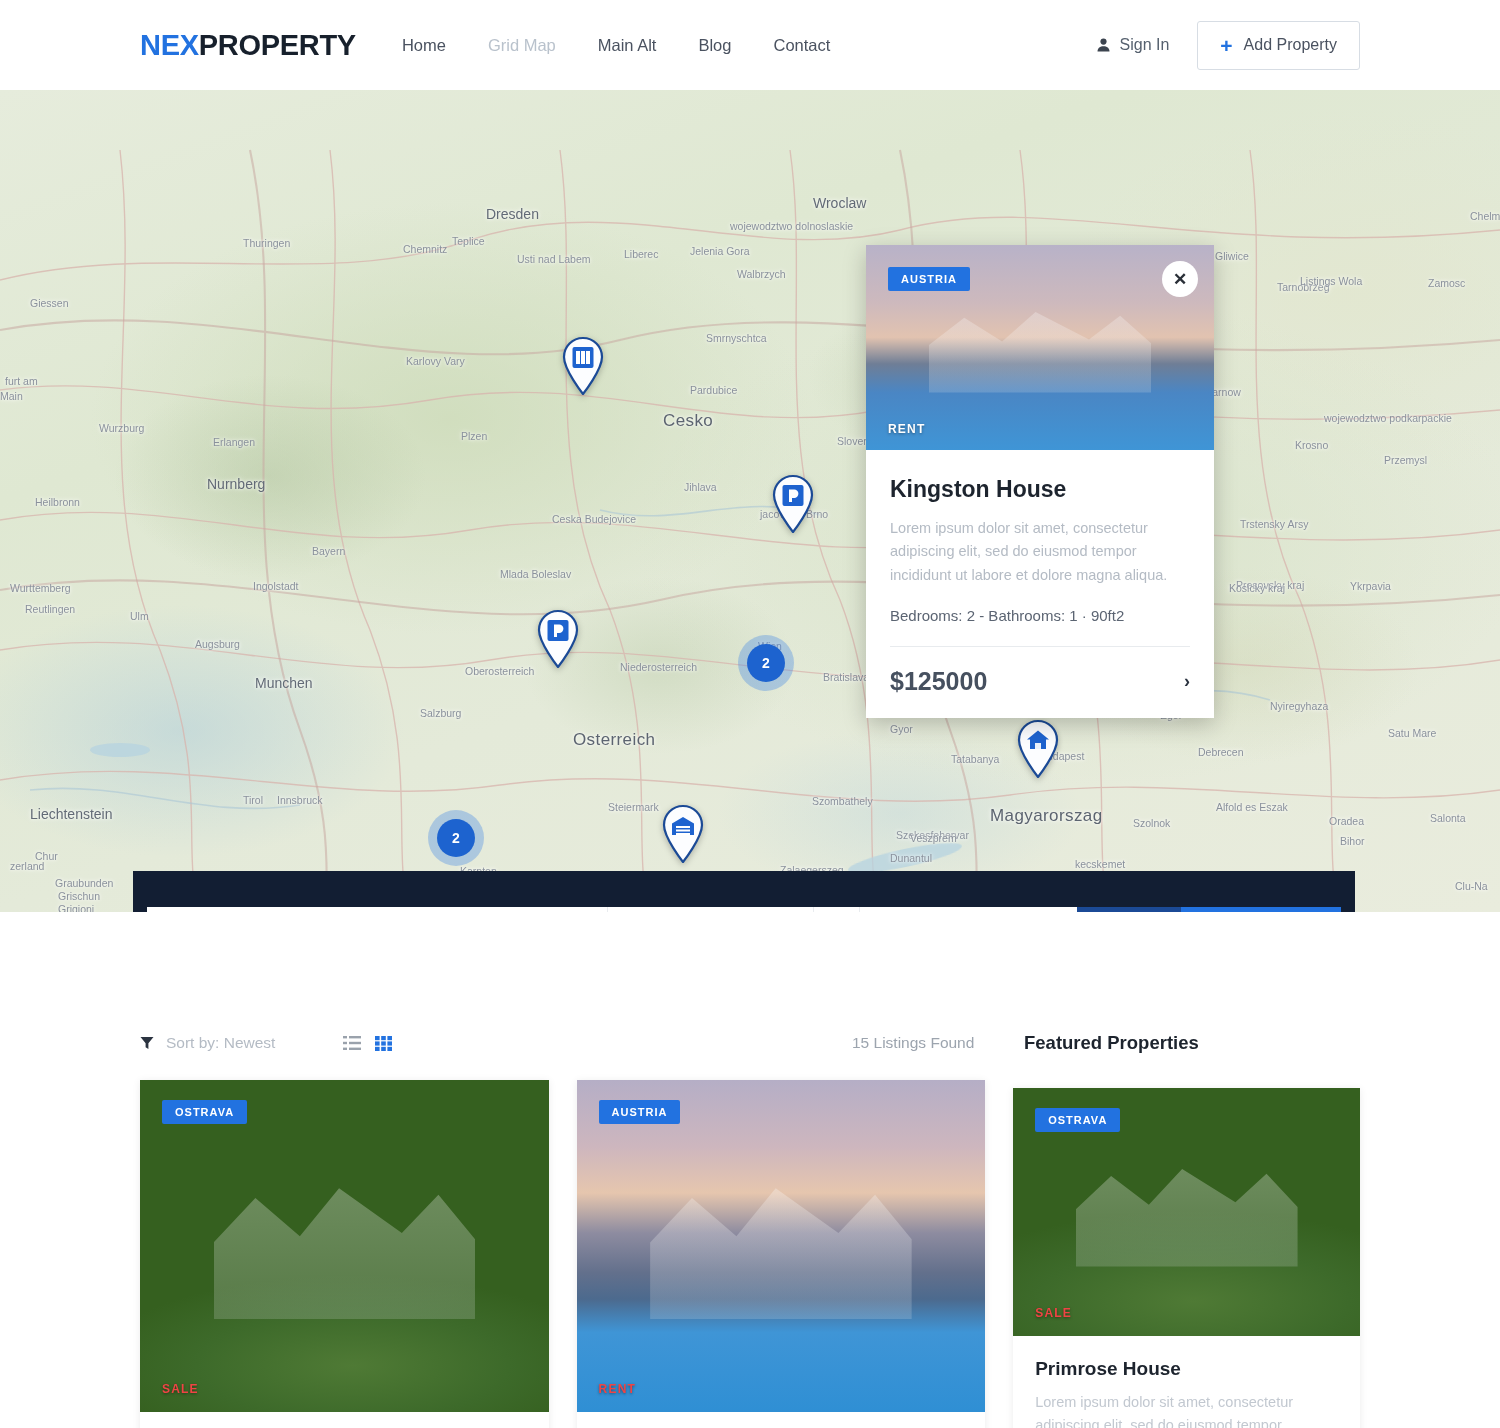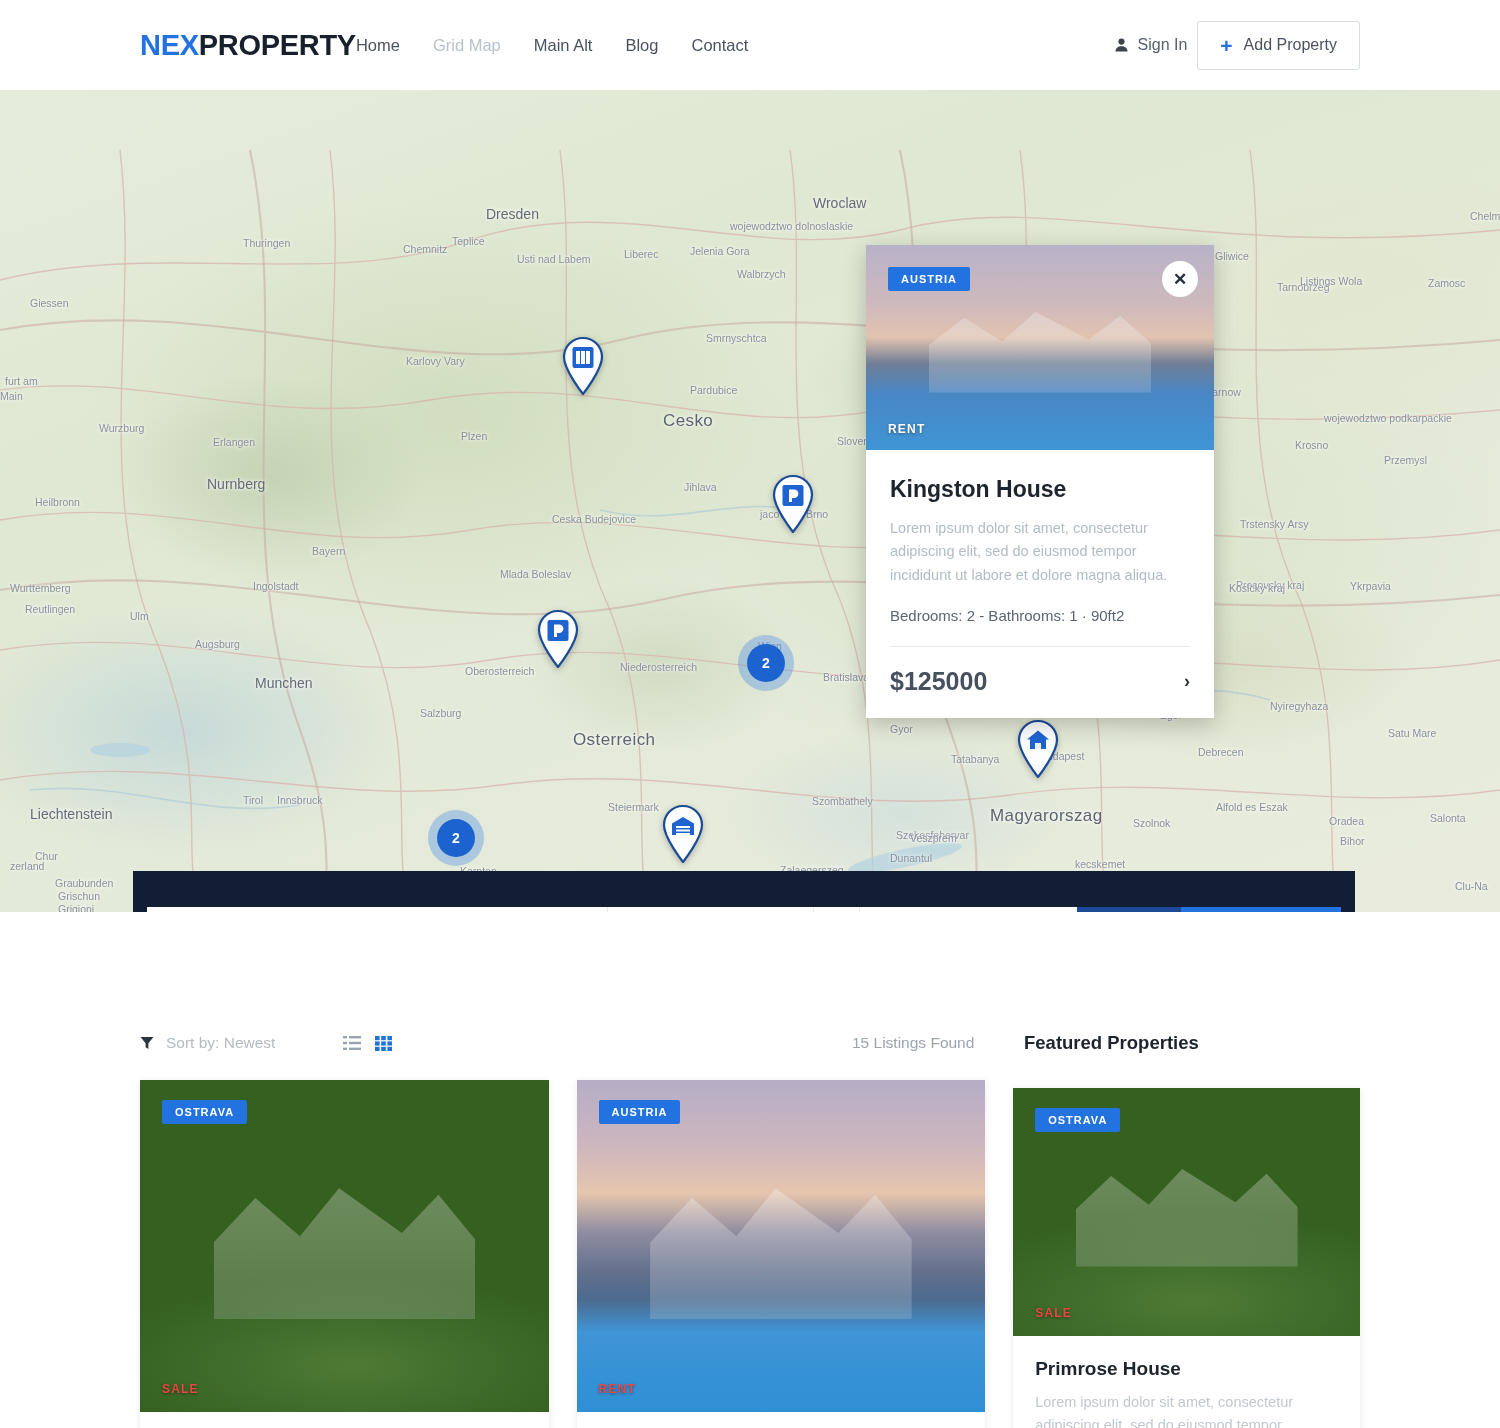--- a/index.html
+++ b/index.html
@@ -24,35 +24,36 @@
     font-weight: 700;
     letter-spacing: -0.3px;
     white-space: nowrap;
   }
   .logo .nex { color: #2272e0; }
   .logo .prop { color: #17202c; }
 
   .nav {
     display: flex;
     align-items: center;
-    gap: 33px;
+    gap: 42px;
+    margin-left: 46px;
   }
   .nav a {
     font-size: 16.5px;
     color: #4a5260;
     text-decoration: none;
     white-space: nowrap;
   }
   .nav a.muted { color: #b9c2cc; }
 
   .header-right {
     margin-left: auto;
     display: flex;
     align-items: center;
-    gap: 10px;
+    gap: 28px;
   }
   .signin {
     display: flex;
     align-items: center;
     gap: 9px;
     font-size: 16px;
     color: #55606e;
     cursor: pointer;
   }
   .user-icon { width: 15px; height: 16px; display: block; }

